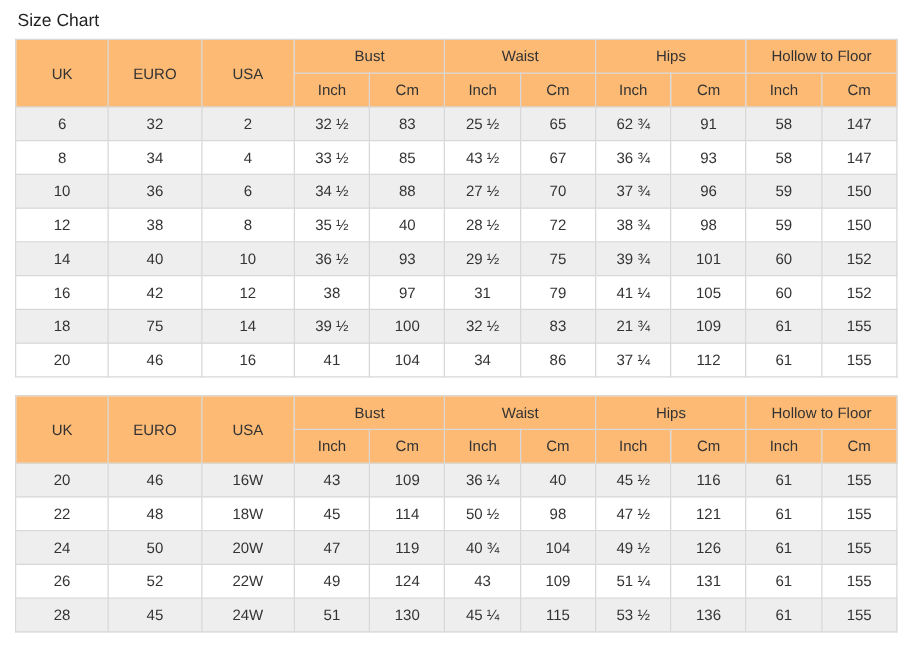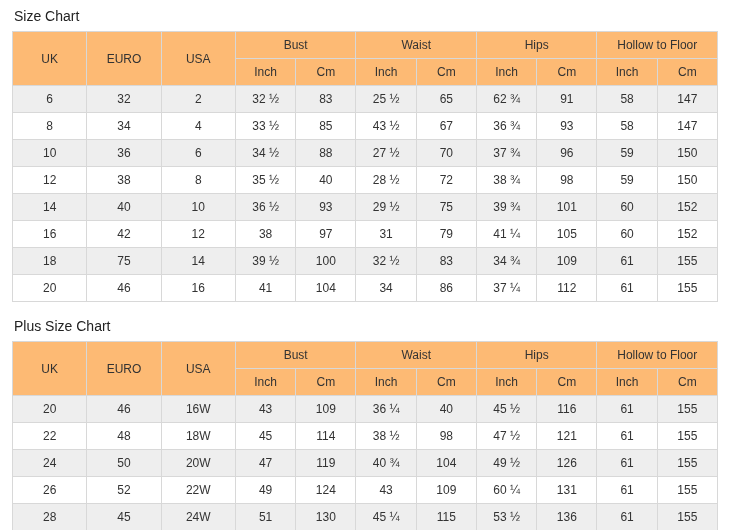--- a/index.html
+++ b/index.html
@@ -179,21 +179,21 @@
           <td>152</td>
         </tr>
         <tr class="row-odd">
           <td>18</td>
           <td>75</td>
           <td>14</td>
           <td>39 ½</td>
           <td>100</td>
           <td>32 ½</td>
           <td>83</td>
-          <td>34 ¾</td>
+          <td>21 ¾</td>
           <td>109</td>
           <td>61</td>
           <td>155</td>
         </tr>
         <tr class="row-even">
           <td>20</td>
           <td>46</td>
           <td>16</td>
           <td>41</td>
           <td>104</td>
@@ -204,21 +204,20 @@
           <td>61</td>
           <td>155</td>
         </tr>
       </tbody>
     </table>
   </div>
 
   <div class="spacer"></div>
 
   <div>
-    <div class="chart-title">Plus Size Chart</div>
     <table class="size-table">
       <colgroup>
         <col class="grp-col">
           <col class="grp-col">
           <col class="grp-col">
         <col class="sub-col">
           <col class="sub-col">
         <col class="sub-col">
           <col class="sub-col">
         <col class="sub-col">
@@ -260,21 +259,21 @@
           <td>116</td>
           <td>61</td>
           <td>155</td>
         </tr>
         <tr class="row-even">
           <td>22</td>
           <td>48</td>
           <td>18W</td>
           <td>45</td>
           <td>114</td>
-          <td>38 ½</td>
+          <td>50 ½</td>
           <td>98</td>
           <td>47 ½</td>
           <td>121</td>
           <td>61</td>
           <td>155</td>
         </tr>
         <tr class="row-odd">
           <td>24</td>
           <td>50</td>
           <td>20W</td>
@@ -288,21 +287,21 @@
           <td>155</td>
         </tr>
         <tr class="row-even">
           <td>26</td>
           <td>52</td>
           <td>22W</td>
           <td>49</td>
           <td>124</td>
           <td>43</td>
           <td>109</td>
-          <td>60 ¼</td>
+          <td>51 ¼</td>
           <td>131</td>
           <td>61</td>
           <td>155</td>
         </tr>
         <tr class="row-odd">
           <td>28</td>
           <td>45</td>
           <td>24W</td>
           <td>51</td>
           <td>130</td>

